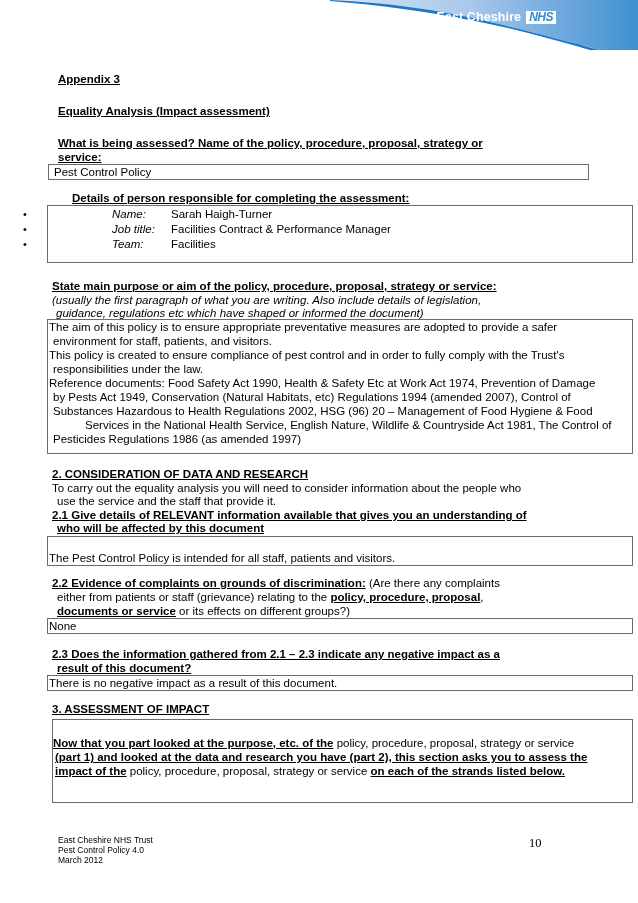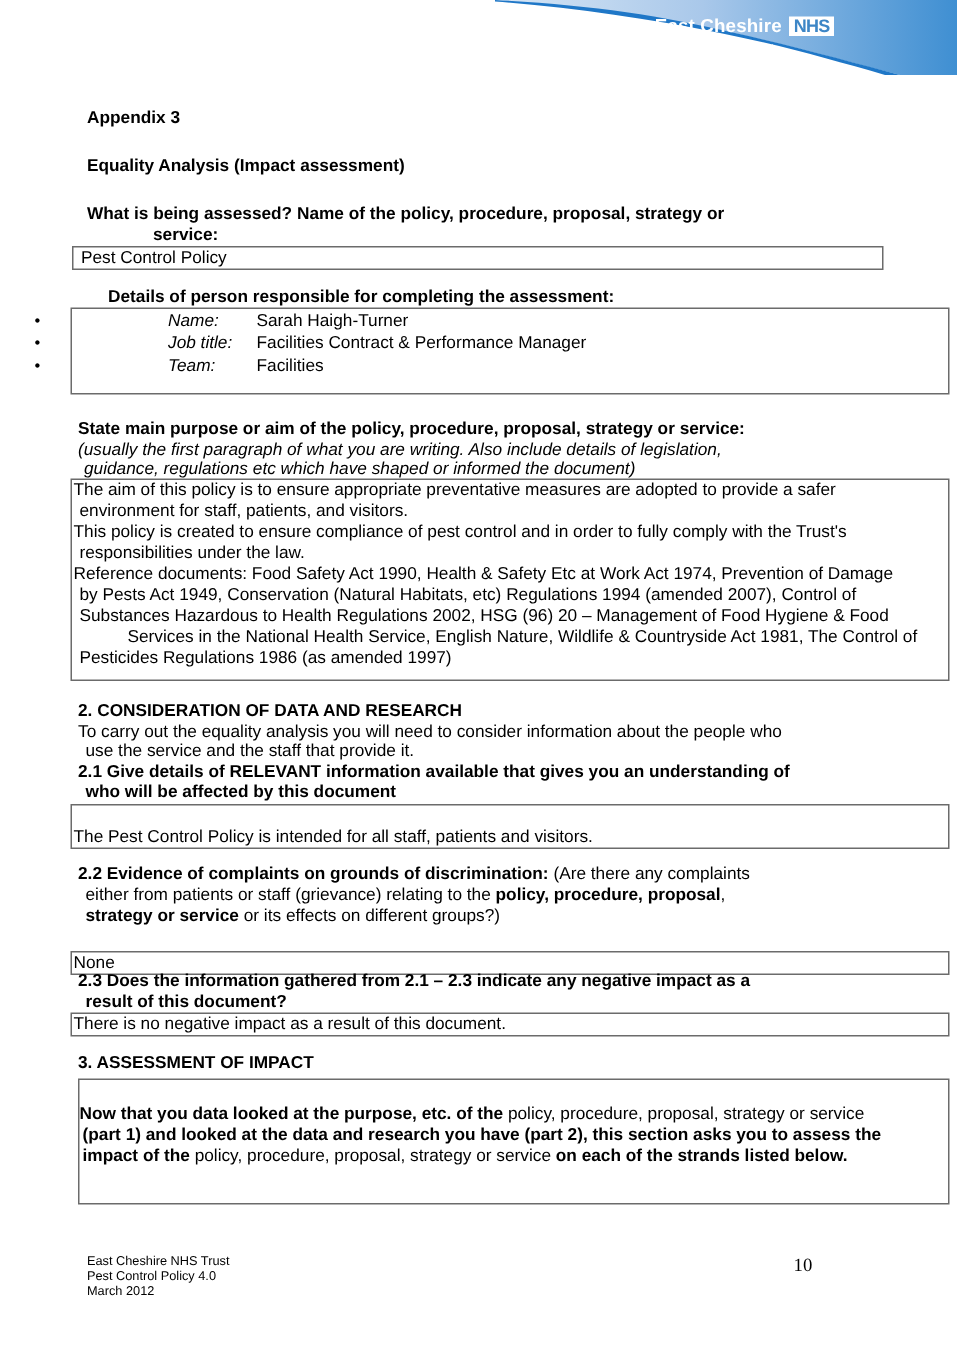--- a/index.html
+++ b/index.html
@@ -7,27 +7,27 @@
     width: 638px; height: 903px; position: relative; overflow: hidden;
     font-family: "Liberation Sans", sans-serif; color: #000;
     font-size: 11.5px; line-height: 14px;
   }
   .banner { position: absolute; left: 0; top: 0; width: 570px; height: 50px; }
   .banner svg { position: absolute; left: 0; top: 0; }
   .brand { position: absolute; right: 14px; top: 10px; text-align: right; color: #fff; }
   .brand-row { display: flex; align-items: center; justify-content: flex-end; gap: 5px; }
   .brand-name { font-size: 12.5px; font-weight: bold; letter-spacing: 0.1px; }
   .nhs-logo {
-    background: #ffffff; color: #3d86c6; font-weight: bold; 
+    background: #ffffff; color: #3d86c6; font-weight: bold; font-style: italic;
     font-size: 12px; padding: 0 3px; line-height: 13px; letter-spacing: -0.5px;
   }
   .brand-sub { font-size: 6px; margin-right: 40px; margin-top: 1px; }
 
   .abs { position: absolute; }
-  .b { font-weight: bold; }
+  .b { font-weight: bold; text-decoration: underline; }
   .i { font-style: italic; }
   .box { position: absolute; border: 1px solid #6b6b6b; box-sizing: border-box; }
 
   .row { position: absolute; white-space: nowrap; }
   .bullet { position: absolute; left: 23px; width: 8px; font-size: 11px; }
   .person-label { position: absolute; left: 93px; font-style: italic; margin-left: 19px; }
   .person-value { position: absolute; left: 171px; }
 
   .footer { position: absolute; left: 58px; top: 835px; font-size: 8.5px; line-height: 10px; color: #000; }
   .page-num { position: absolute; left: 529px; top: 836px; font-family: "Liberation Serif", serif; font-size: 12.5px; }
@@ -53,21 +53,21 @@
       <span class="nhs-logo">NHS</span>
     </div>
     <div class="brand-sub">NHS Trust</div>
   </div>
 </div>
 
 <div class="abs b" style="left:58px; top:72px;">Appendix 3</div>
 <div class="abs b" style="left:58px; top:104px;">Equality Analysis (Impact assessment)</div>
 
 <div class="abs b" style="left:58px; top:136px;">What is being assessed?  Name of the policy, procedure, proposal, strategy or</div>
-<div class="abs b" style="left:58px; top:150px;margin-left:44px;">service:</div>
+<div class="abs b" style="left:58px; top:150px;">service:</div>
 <div class="box" style="left:48px; top:164px; width:541px; height:16px;">
   <div class="abs" style="left:5px; top:0px;">Pest Control Policy</div>
 </div>
 
 <div class="abs b" style="left:52px; top:191px;padding-left:20px;">Details of person responsible for completing the assessment:</div>
 <div class="box" style="left:47px; top:205px; width:586px; height:58px;"></div>
 <div>
   <div class="row" style="left:0; top:207px;">
     <span class="bullet">•</span>
     <span class="person-label">Name:</span>
@@ -110,36 +110,36 @@
   <div class="abs" style="left:1px; top:14px;">The Pest Control Policy is intended for all staff, patients and visitors.</div>
 </div>
 
 <div class="abs" style="left:52px; top:576px; white-space:nowrap;text-align:center;">
   <span class="b">2.2 Evidence of complaints on grounds of discrimination:</span><span> (Are there any complaints</span>
 </div>
 <div class="abs" style="left:57px; top:590px; white-space:nowrap;">
   <span>either from patients or staff (grievance) relating to the </span><span class="b">policy, procedure, proposal</span><span>,</span>
 </div>
 <div class="abs" style="left:57px; top:604px; white-space:nowrap;">
-  <span class="b">strategy or service</span><span> or its effects on different groups?)</span>
+  <span class="b">documents or service</span><span> or its effects on different groups?)</span>
 </div>
-<div class="box" style="left:47px; top:618px; width:586px; height:16px;margin-top:16px;">
+<div class="box" style="left:47px; top:618px; width:586px; height:16px;">
   <div class="abs" style="left:1px; top:0px;">None</div>
 </div>
 
 <div class="abs b" style="left:52px; top:647px;">2.3  Does the information gathered from 2.1 – 2.3 indicate any negative impact as a</div>
 <div class="abs b" style="left:57px; top:661px;">result of this document?</div>
 <div class="box" style="left:47px; top:675px; width:586px; height:16px;">
   <div class="abs" style="left:1px; top:0px;">There is no negative impact as a result of this document.</div>
 </div>
 
 <div class="abs b" style="left:52px; top:702px;">3.  ASSESSMENT OF IMPACT</div>
 <div class="box" style="left:52px; top:719px; width:581px; height:84px;"></div>
 <div class="row" style="left:53px; top:736px;">
-  <span class="b">Now that you data looked at the purpose, etc. of the</span><span> policy, procedure, proposal, strategy or service</span>
+  <span class="b">Now that you part looked at the purpose, etc. of the</span><span> policy, procedure, proposal, strategy or service</span>
 </div>
 <div class="row b" style="left:55px; top:750px;">(part 1) and looked at the data and research you have (part 2), this section asks you to assess the</div>
 <div class="row" style="left:55px; top:764px;">
   <span class="b">impact of the</span><span> policy, procedure, proposal, strategy or service </span><span class="b">on each of the strands listed below.</span>
 </div>
 
 <div class="footer">
   <div>East Cheshire NHS Trust</div>
   <div>Pest Control Policy 4.0</div>
   <div>March 2012</div>

